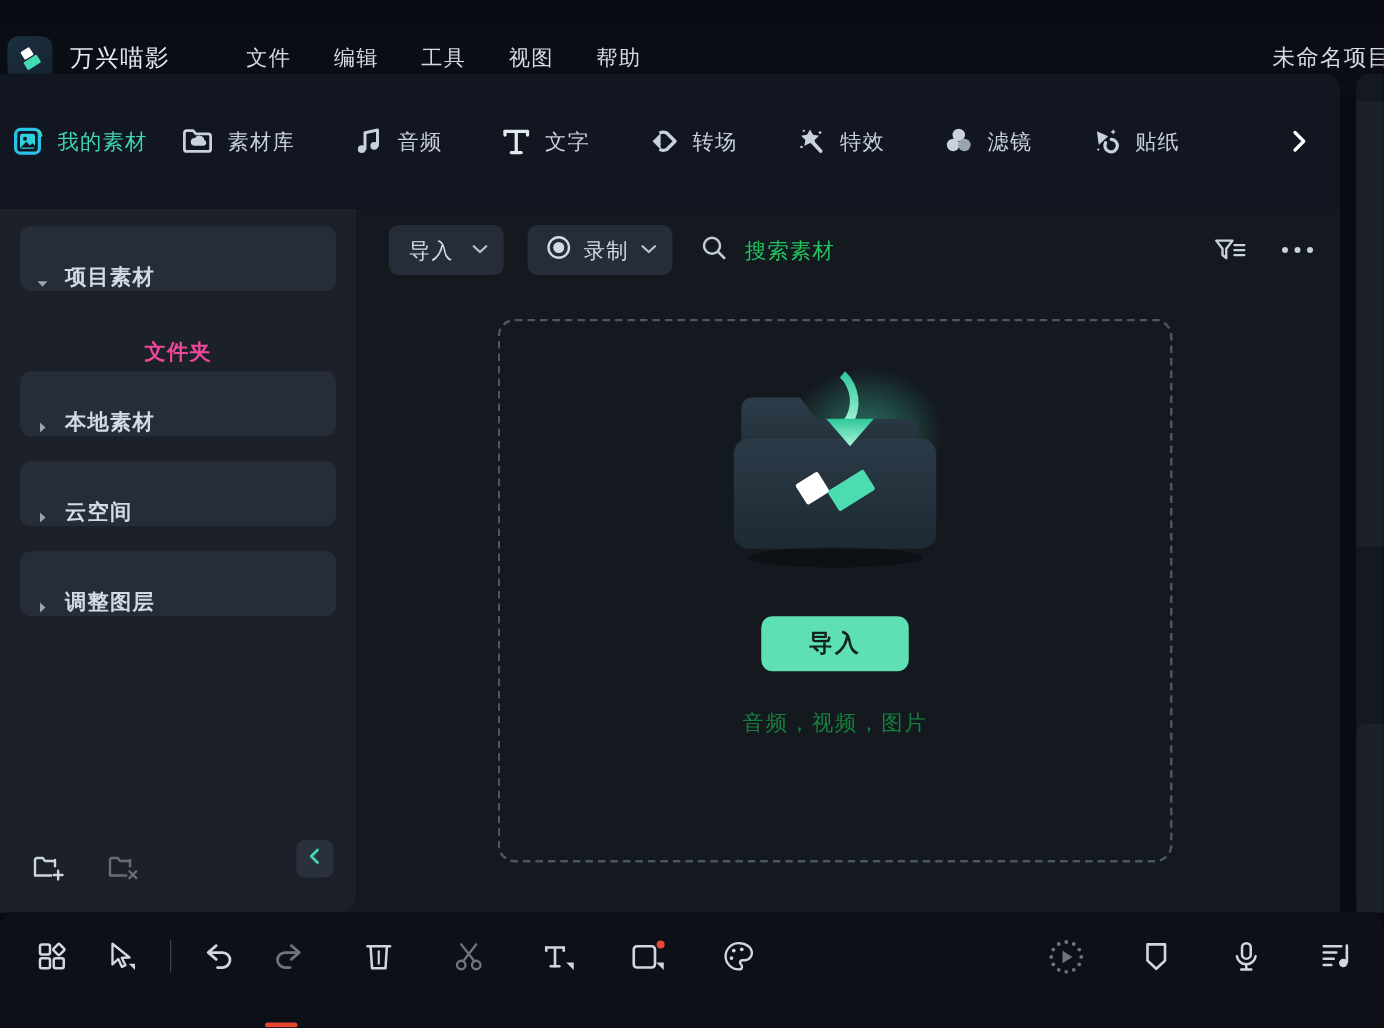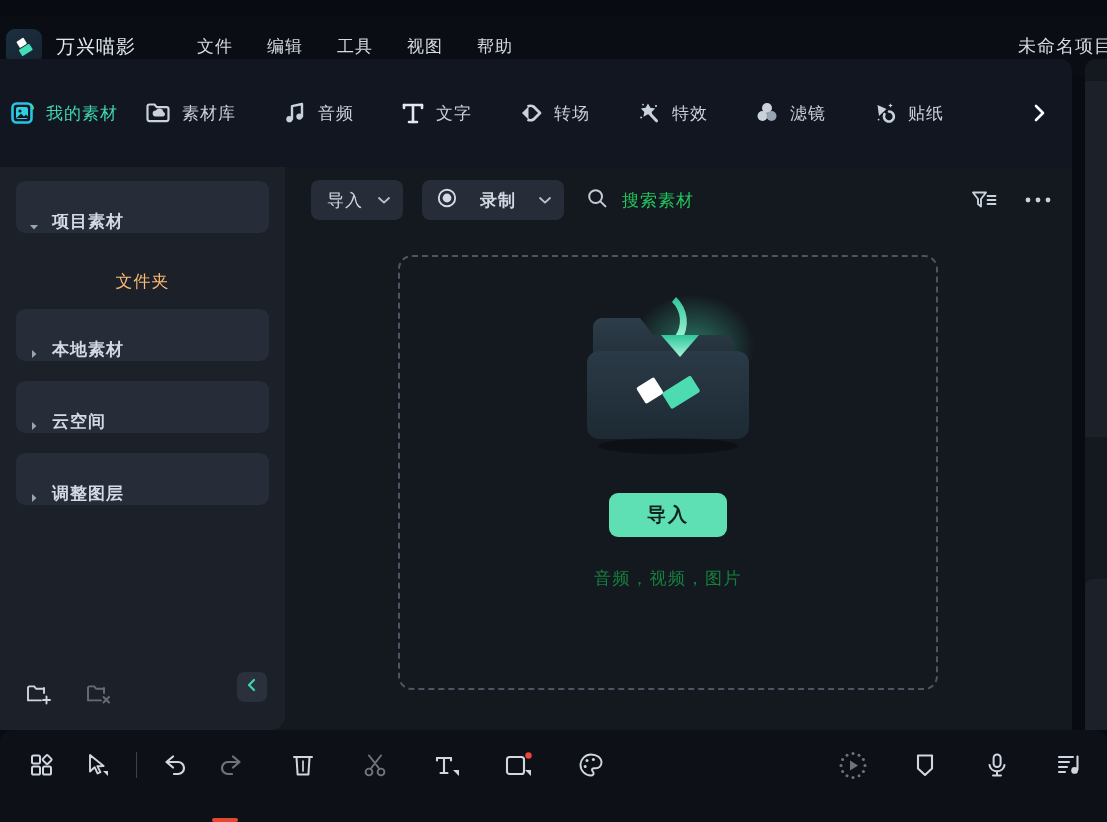--- a/index.html
+++ b/index.html
@@ -75,21 +75,21 @@
     margin: 0 16px; height: 52px; border-radius: 9px;
     display: flex; align-items: flex-end; cursor: pointer;
     background: #272d38;
   }
   .side-row.plain { background: transparent; }
   .side-row .caret {
     width: 36px; text-align: center; color: #9aa5b4; font-size: 9px; flex: none;
   }
   .side-row .slabel { font-size: 17px; color: #d3dae4; letter-spacing: 1px; font-weight: 600;}
   .side-row.folder { justify-content: center; }
-  .side-row.folder .slabel { color: #fdba74; font-weight: 400; }
+  .side-row.folder .slabel { color: #ec4899; font-weight: 700; }
   .badge-new {
     margin-left: 12px; padding: 2px 8px 3px; border-radius: 5px;
     background: linear-gradient(100deg,#ff7a9c,#e246f0);
     color: #ffffff; font-size: 12px; font-style: italic; font-weight: 700;
     letter-spacing: .5px;
   }
   .side-bottom {
     position: absolute; left: 0; bottom: 0; width: 285px; height: 72px;
     display: flex; align-items: center;
   }
@@ -110,21 +110,21 @@
     position: absolute; left: 0; top: 0; right: 0; height: 66px;
     display: flex; align-items: center;
   }
   .btn-import {
     margin-left: 26px; height: 40px; padding: 0 12px 0 16px; border-radius: 8px;
     background: #272d38; display: flex; align-items: center; gap: 14px; cursor: pointer;
   }
   .btn-import .lbl { color: #d4dae4; font-size: 17px; letter-spacing: 1px; }
   .btn-record {
     margin-left: 19px; height: 40px; padding: 0 12px 0 14px; border-radius: 8px;
-    background: #272d38; display: flex; align-items: center; gap: 22px; cursor: pointer; font-weight: bold;
+    background: #272d38; display: flex; align-items: center; gap: 9px; cursor: pointer;
   }
   .btn-record .lbl { color: #d4dae4; font-size: 17px; letter-spacing: 1px; }
   .searchwrap { margin-left: 22px; display: flex; align-items: center; gap: 14px; cursor: text; }
   .searchwrap .ph { color: #22c55e; font-size: 17px; letter-spacing: 1px; }
   .tool-right { position: absolute; right: 20px; top: 0; height: 66px; display: flex; align-items: center; gap: 26px; }
   .tr-icon { cursor: pointer; display:flex; align-items:center; justify-content:center;}
 
   
   .dropzone {
     position: absolute; left: 113px; top: 88px; width: 540px; height: 435px;
@@ -294,21 +294,21 @@
               <path d="M1 2 L5 6.4 L9 2 Z" fill="#9aa5b4"></path>
             </svg>
         </div>
         <div class="slabel">项目素材</div>
       </div>
 
       <div class="side-row plain folder" style="margin-top:8px">
         <div class="slabel">文件夹</div>
       </div>
 
-      <div class="side-row" style="margin-top:16px">
+      <div class="side-row" style="margin-top:4px">
         <div class="caret">
           <svg width="8" height="10" viewBox="0 0 8 10">
               <path d="M2 1 L6.4 5 L2 9 Z" fill="#9aa5b4"></path>
             </svg>
         </div>
         <div class="slabel">本地素材</div>
       </div>
 
       <div class="side-row" style="margin-top:20px">
         <div class="caret">

